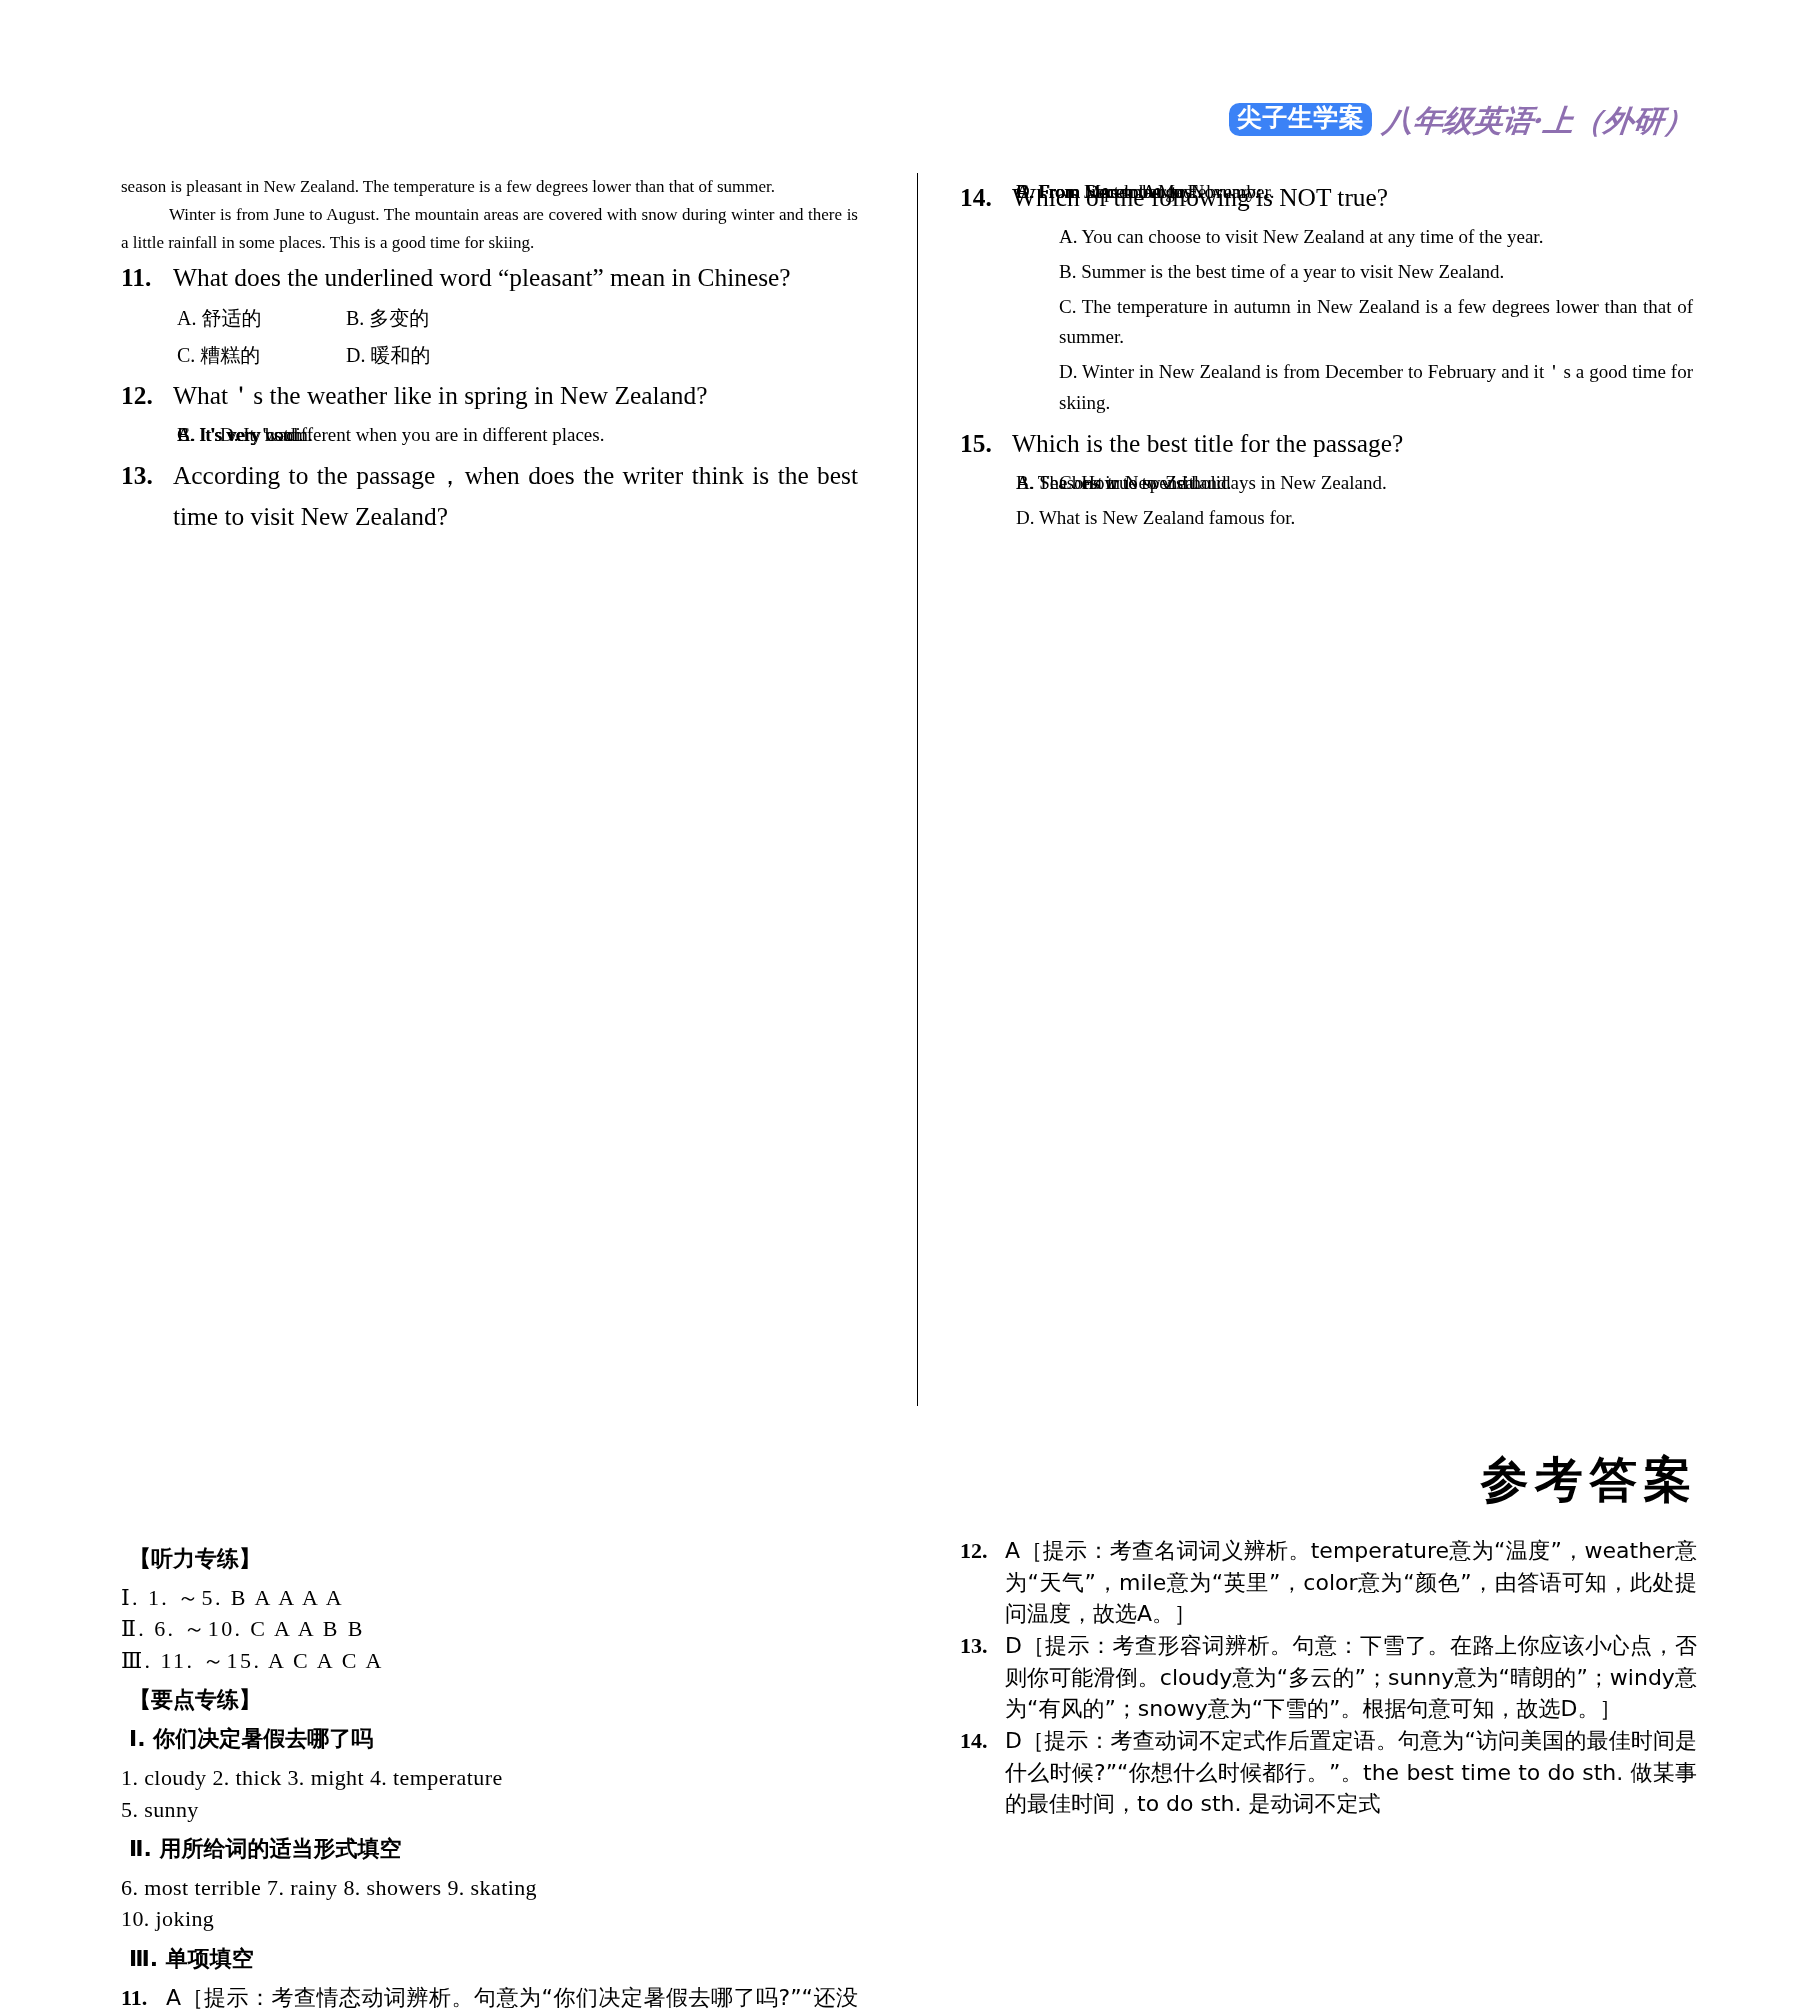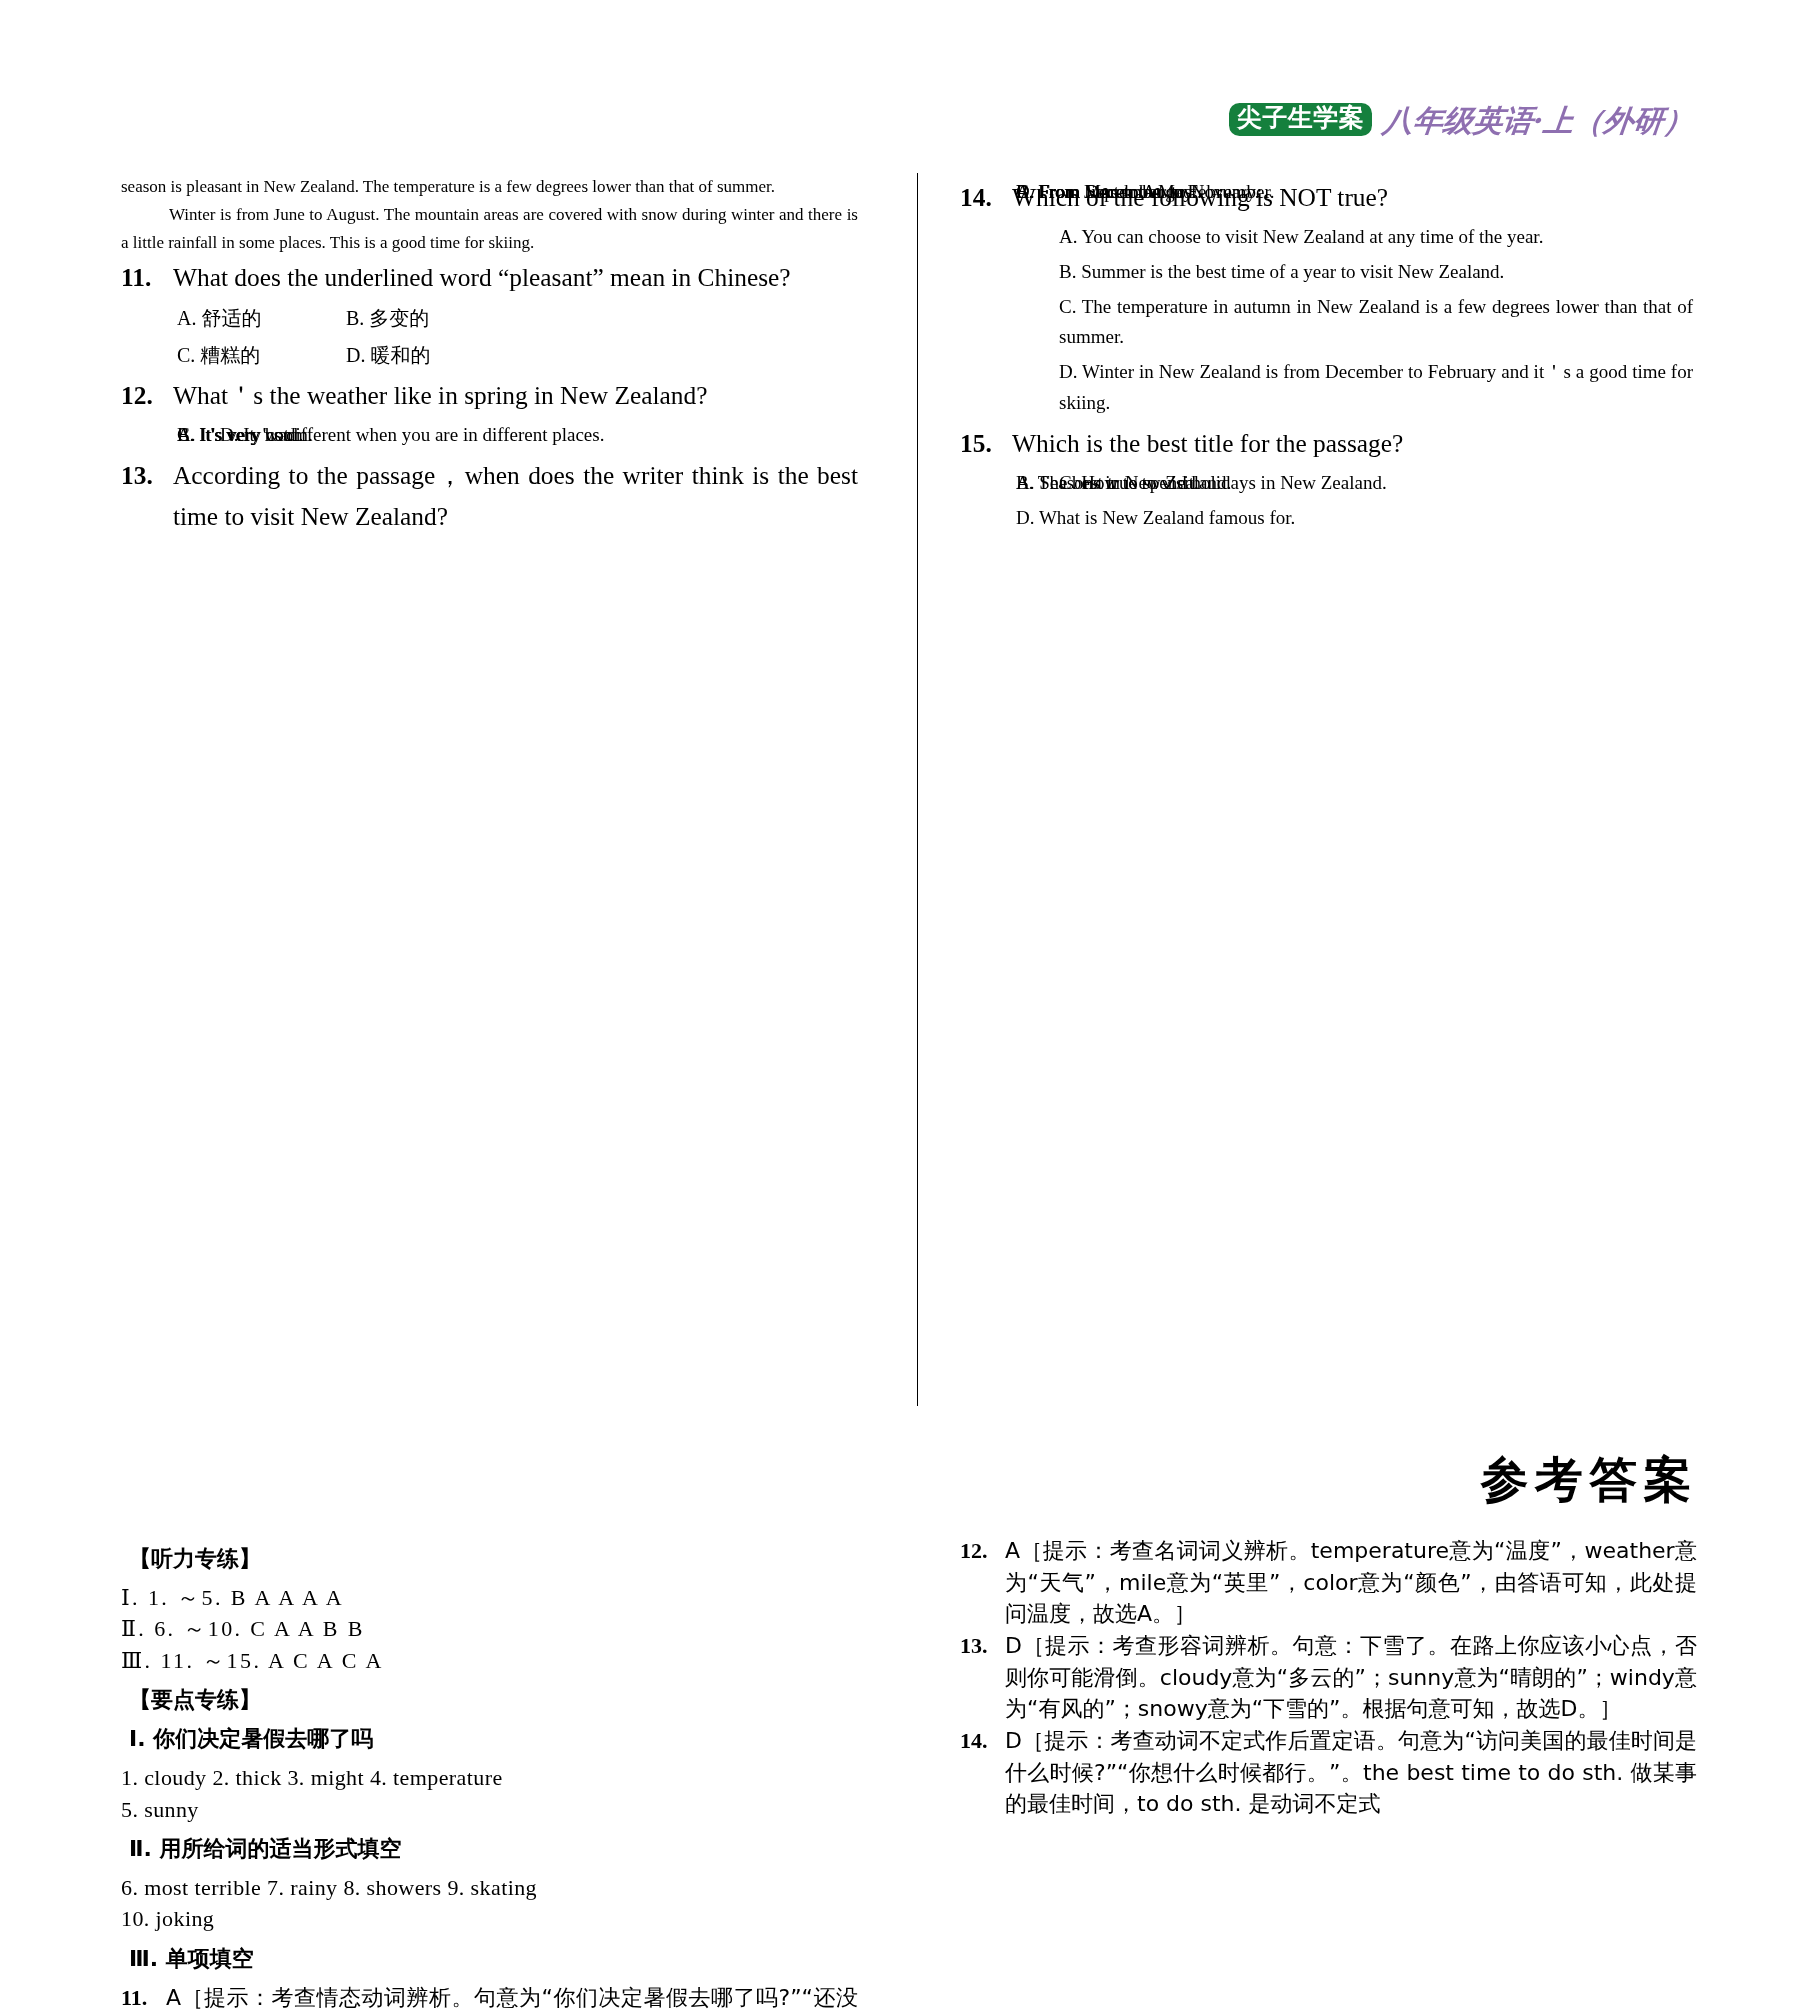--- a/index.html
+++ b/index.html
@@ -17,21 +17,21 @@
   }
   
   .header{
     position:absolute;left:0;top:103px;width:1818px;height:48px;
   }
   .header-inner{
     position:absolute;right:125px;top:0;
     display:flex;align-items:flex-end;gap:10.5px;
   }
   .brand-badge{
-    background:#15803d;
+    background:#3b82f6;
     border-radius:10.5px;
     padding:2.4px 8px 4.8px 8px;
     color:#fff;
     font-family:"DejaVu Sans","Liberation Sans",sans-serif;
     font-weight:bold;
     font-size:25px;
     line-height:1.05;
     letter-spacing:0.4px;
     white-space:nowrap;
   }

